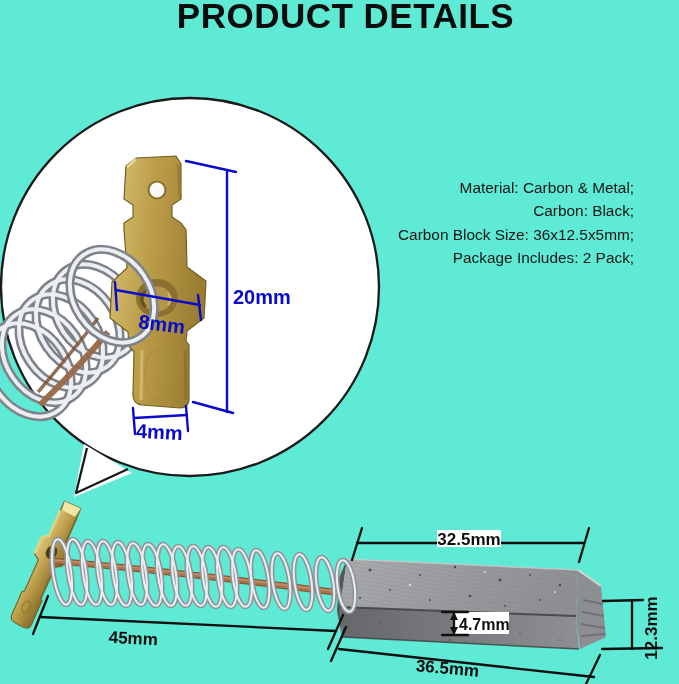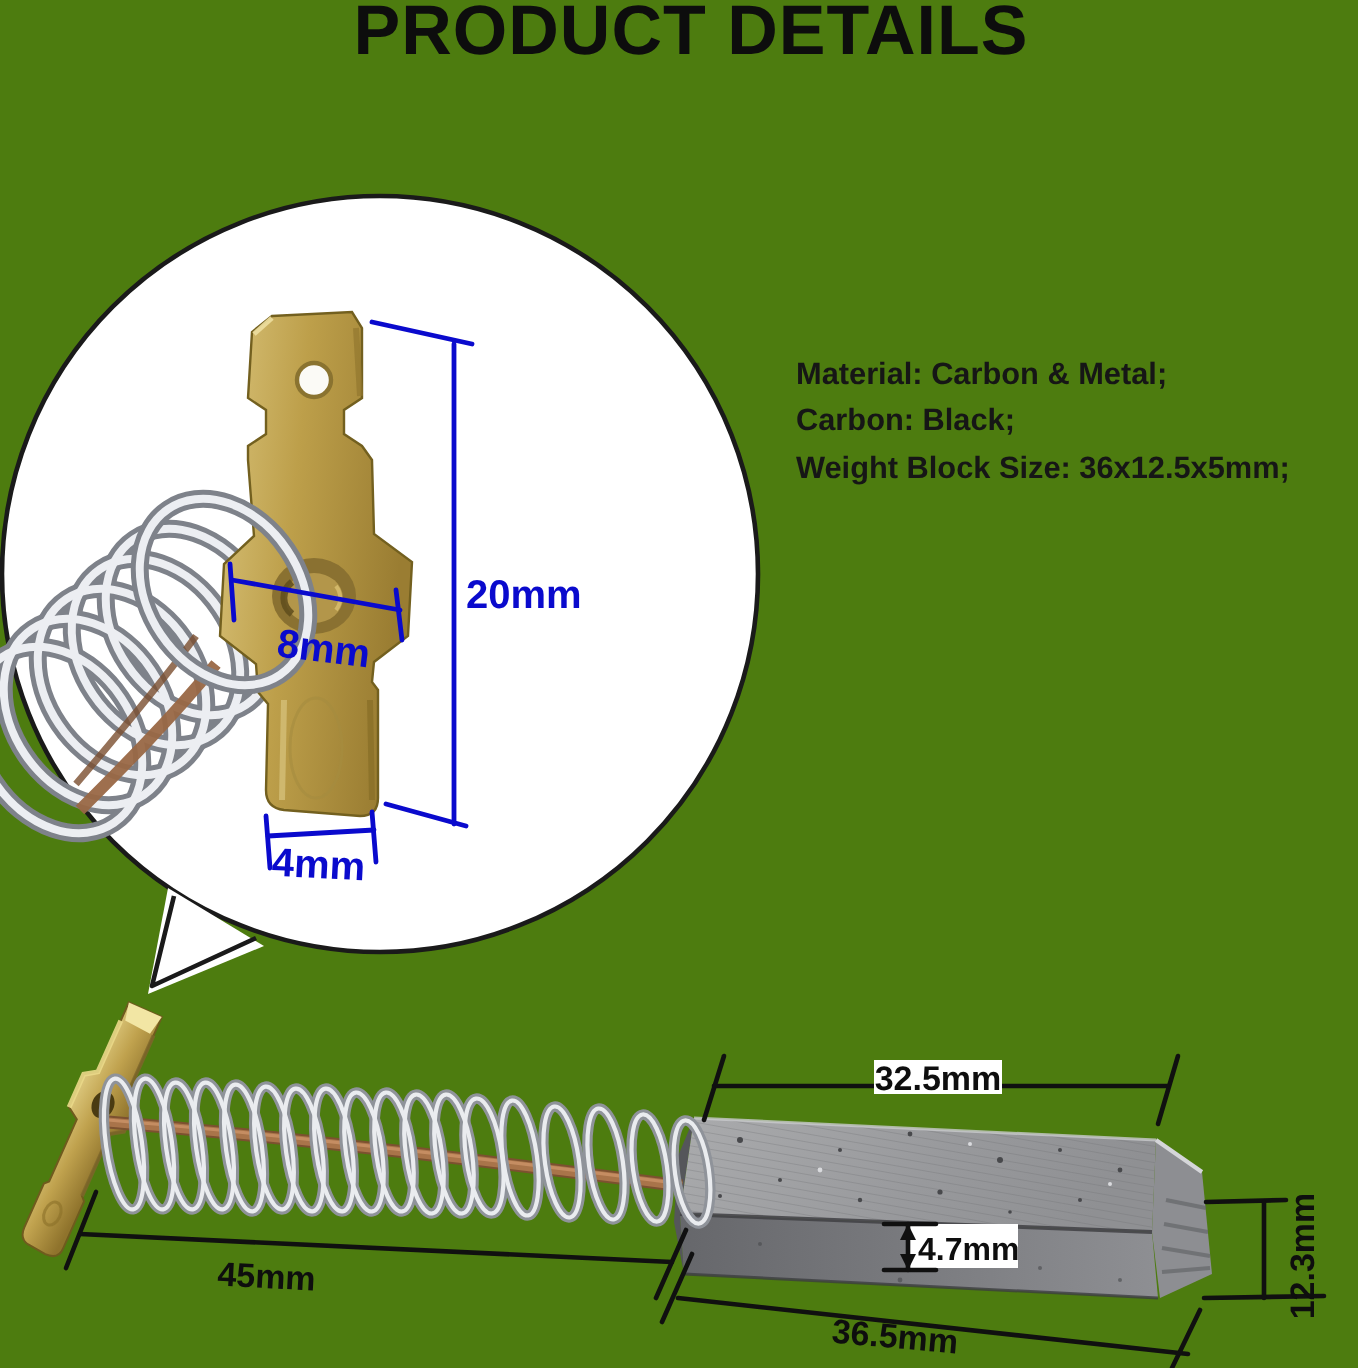--- a/index.html
+++ b/index.html
@@ -1,26 +1,26 @@
 <!DOCTYPE html>
 <html><head>
 <meta charset="utf-8">
 <style>
   html,body{margin:0;padding:0;background:#ffffff;}
   .canvas{
-    position:relative;width:679px;height:684px;background:#4d7c0f;
+    position:relative;width:679px;height:684px;background:#5eead4;
     font-family:"Liberation Sans","DejaVu Sans",sans-serif;overflow:hidden;
   }
   .page-title{
     position:absolute;top:-4px;left:0;right:0;text-align:center;padding-left:12px;
     font-size:35px;font-weight:bold;letter-spacing:.5px;color:#0d0d0d;white-space:nowrap;
   }
   .specs{
     position:absolute;left:398px;top:176px;
-    font-size:15.4px;font-weight:bold;color:#161616;line-height:23.4px;white-space:nowrap;
+    font-size:15.4px;font-weight:normal;color:#161616;line-height:23.4px;white-space:nowrap;text-align:right;
   }
   svg{position:absolute;left:0;top:0;}
   
   .dimB{stroke:#0a0acd;stroke-width:2.4;fill:none;stroke-linecap:round;}
   .lblB{fill:#0a0acd;font-weight:bold;font-size:20px;font-family:"Liberation Sans",sans-serif;}
   .dimK{stroke:#101010;stroke-width:2.3;fill:none;stroke-linecap:round;}
   .lblK{fill:#0e0e0e;font-weight:bold;font-size:17px;font-family:"Liberation Sans",sans-serif;}
   
   .ip1{fill:none;stroke:#7e828a;stroke-width:9;}
   .ip2{fill:none;stroke:#eceef2;stroke-width:4;}
@@ -31,21 +31,22 @@
 </head>
 <body>
 
 <div class="canvas">
 
   <div class="page-title">PRODUCT DETAILS</div>
 
   <div class="specs">
     <div>Material: Carbon &amp; Metal;</div>
     <div>Carbon: Black;</div>
-    <div>Weight Block Size: 36x12.5x5mm;</div>
+    <div>Carbon Block Size: 36x12.5x5mm;</div>
+    <div>Package Includes: 2 Pack;</div>
   </div>
 
   <svg width="679" height="684" viewBox="0 0 679 684">
     <defs>
       <linearGradient id="brassGrad" x1="0" y1="0" x2="1" y2="0.25">
         <stop offset="0" stop-color="#d8c279"></stop>
         <stop offset="0.45" stop-color="#bd9f4a"></stop>
         <stop offset="1" stop-color="#9a7d32"></stop>
       </linearGradient>
       <linearGradient id="brassGrad2" x1="0" y1="0" x2="1" y2="0.35">

